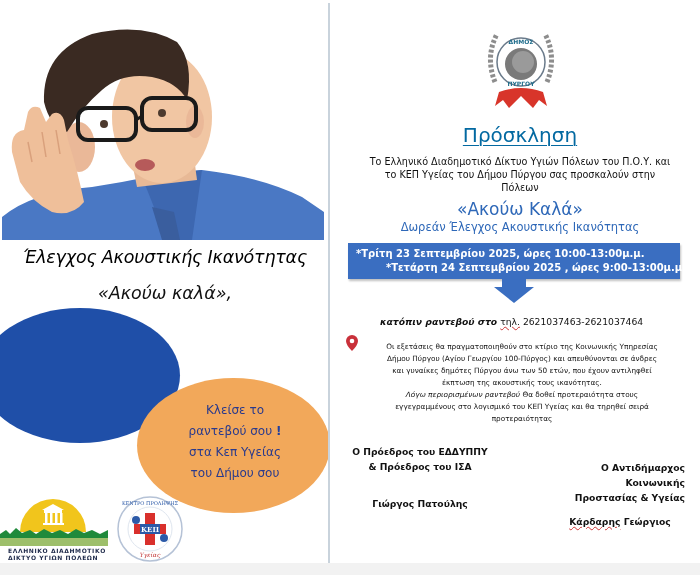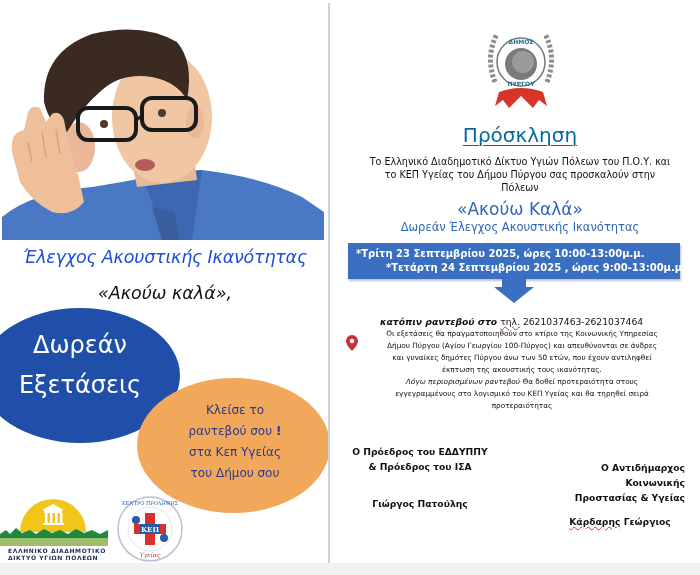--- a/index.html
+++ b/index.html
@@ -9,21 +9,21 @@
     .page { position: absolute; left: 0; top: 0; width: 700px; height: 565px; background: #fff; }
     .bottom-strip { position: absolute; left: 0; top: 563px; width: 700px; height: 12px; background: #f2f2f2; }
 
     .divider { position: absolute; left: 328px; top: 3px; width: 2px; height: 560px; background: #c9d3dc; }
 
     
     .photo { position: absolute; left: 2px; top: 12px; width: 322px; height: 228px; overflow: hidden; background: #fff; }
     .photo svg { width: 100%; height: 100%; display: block; }
 
     .left-title { position: absolute; left: 0; top: 247px; width: 330px; text-align: center;
-      font-family: "DejaVu Sans", sans-serif; font-style: italic; font-size: 17.5px; color: #1d4ed8; letter-spacing: -0.2px; }
+      font-family: "DejaVu Sans", sans-serif; font-style: italic; font-size: 17.5px; color: #000000; letter-spacing: -0.2px; }
     .left-subtitle { position: absolute; left: 0; top: 283px; width: 330px; text-align: center;
       font-style: italic; font-size: 17.5px; color: #111; }
 
     .blue-oval { position: absolute; left: -20px; top: 308px; width: 200px; height: 135px; border-radius: 50%; background: #1f4fa8; }
     .blue-oval-text { position: absolute; left: 0; top: 325px; width: 160px; text-align: center; color: #fff;
       font-size: 24px; line-height: 40px; }
 
     .orange-oval { position: absolute; left: 137px; top: 378px; width: 193px; height: 135px; border-radius: 50%; background: #f2a85a; }
     .orange-oval-text { position: absolute; left: 150px; top: 400px; width: 170px; text-align: center; color: #2a3a8c;
       font-size: 12px; line-height: 21px; }
@@ -49,21 +49,21 @@
     .date-arrow-stem { position: absolute; left: 502px; top: 279px; width: 24px; height: 9px; background: #3a6ec1; }
     .date-arrow-head { position: absolute; left: 494px; top: 287px; width: 0; height: 0;
       border-left: 20px solid transparent; border-right: 20px solid transparent; border-top: 16px solid #3a6ec1; }
 
     .phone-line { position: absolute; left: 380px; top: 316px; font-size: 9.2px; color: #111; }
     .phone-line .b { font-weight: bold; font-style: italic; }
     .phone-line .tel { text-decoration: underline; text-decoration-color: #c33; text-decoration-style: wavy; }
 
     .pin { position: absolute; left: 346px; top: 335px; width: 12px; height: 16px; }
 
-    .details { position: absolute; left: 362px; top: 328px; width: 320px; text-align: center; font-size: 7.3px; line-height: 12px; color: #111; }
+    .details { position: absolute; left: 362px; top: 341px; width: 320px; text-align: center; font-size: 7.3px; line-height: 12px; color: #111; }
     .details .it { font-style: italic; }
 
     .sig-left-role { position: absolute; left: 350px; top: 444px; width: 140px; text-align: center; font-size: 9.2px; font-weight: bold; line-height: 15px; }
     .sig-left-name { position: absolute; left: 350px; top: 498px; width: 140px; text-align: center; font-size: 9.2px; font-weight: bold; }
     .sig-right-role { position: absolute; left: 540px; top: 460px; width: 145px; text-align: right; font-size: 9.2px; font-weight: bold; line-height: 15px; }
     .sig-right-name { position: absolute; left: 560px; top: 516px; width: 120px; text-align: center; font-size: 9.2px; font-weight: bold; }
     .sig-right-name .sur { text-decoration: underline; text-decoration-style: wavy; text-decoration-color: #c33; margin-top: 12px; }
   </style>
 </head>
 <body>
@@ -98,24 +98,20 @@
 
       <path d="M10 140 Q8 120 22 118 L26 100 Q30 92 38 96 L44 110 L50 102 Q58 98 62 108 L66 128 Q76 160 82 190 Q70 205 50 200 Q30 190 18 170 Z" fill="#efbf9a"></path>
       <path d="M26 130 L30 150 M40 120 L44 145 M54 118 L58 142" stroke="#d9a07c" stroke-width="1.5" fill="none"></path>
     </svg>
   </div>
 
   <div class="left-title">Έλεγχος Ακουστικής Ικανότητας</div>
   <div class="left-subtitle">«Ακούω καλά»,</div>
 
   <div class="blue-oval"></div>
-  <div class="blue-oval-text">
-    <div>Δωρεάν</div>
-    <div>Εξετάσεις</div>
-  </div>
 
   <div class="orange-oval"></div>
   <div class="orange-oval-text">
     <div>Κλείσε το</div>
     <div><span>ραντεβού σου</span> <span class="excl">!</span></div>
     <div>στα Κεπ Υγείας</div>
     <div>του Δήμου σου</div>
   </div>
 
   <svg class="logo-green" viewBox="0 0 110 64">

